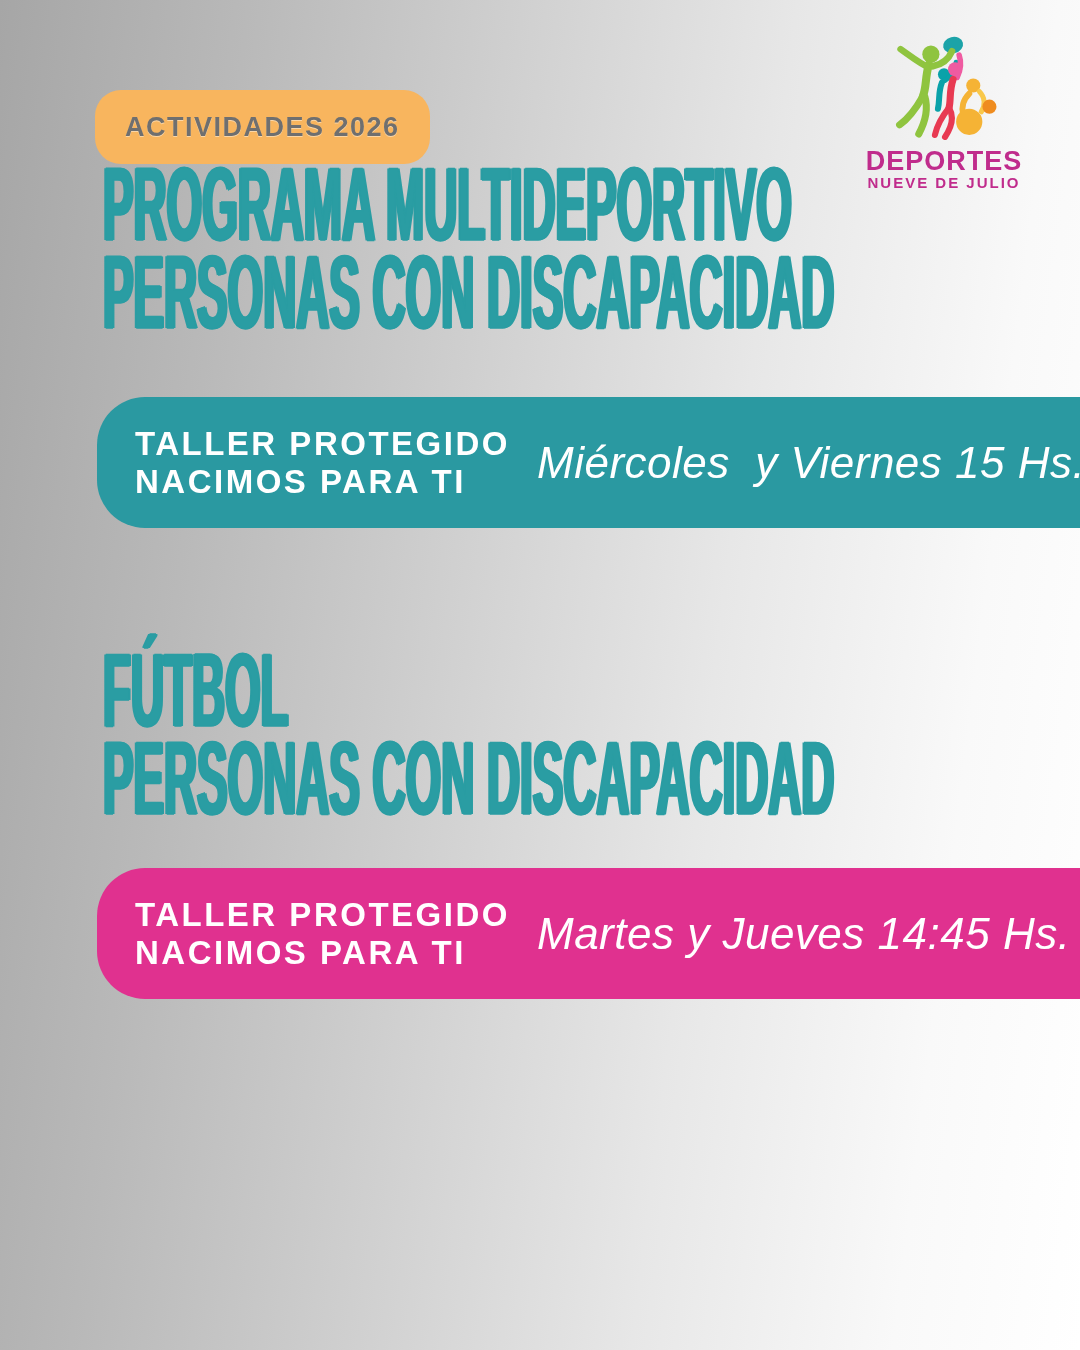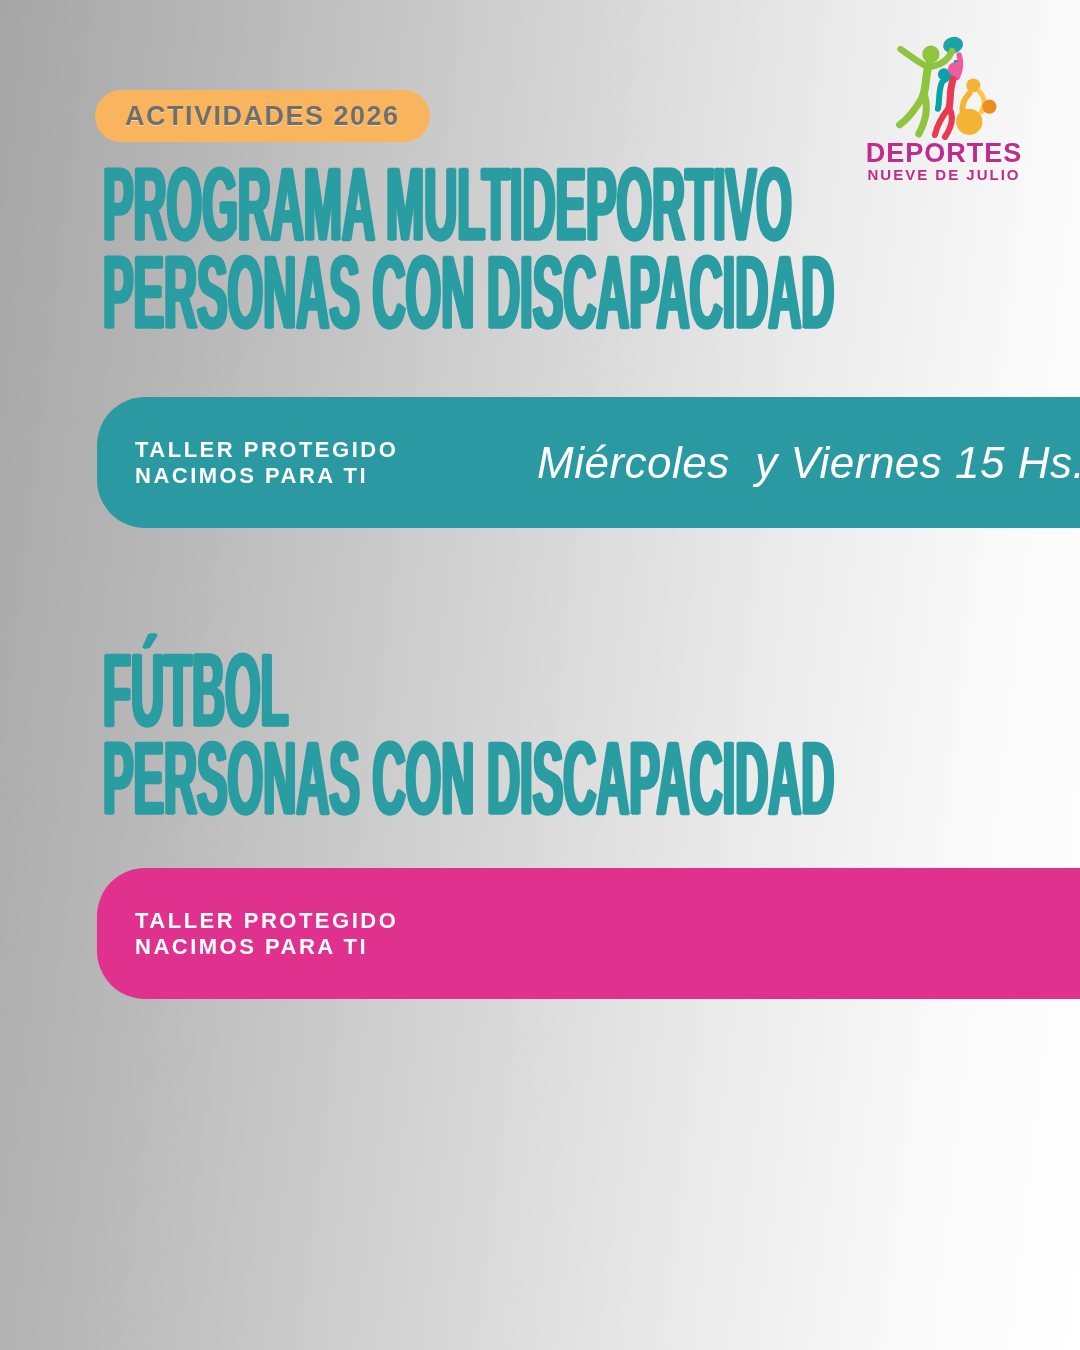--- a/index.html
+++ b/index.html
@@ -6,31 +6,31 @@
   .page{
     position:relative;
     width:1080px;height:1350px;
     overflow:hidden;
     background:linear-gradient(97deg,#a6a6a6 0%,#b9b9b9 20%,#d0d0d0 42%,#e7e7e7 64%,#f9f9f9 85%,#ffffff 100%);
     font-family:"Liberation Sans",sans-serif;
   }
   
   .badge{
     position:absolute;left:95px;top:90px;height:52px;
-    padding:0 30px;background:#f8b55e;border-radius:26px;
+    padding:11px 30px;background:#f8b55e;border-radius:26px;
     display:flex;align-items:center;justify-content:flex-end;
   }
   .badge-label{
     font-size:27px;font-weight:bold;letter-spacing:1.5px;color:#6f6f6f;
     text-shadow:0 1px 0 rgba(255,255,255,.45);
   }
   
   .logo{position:absolute;top:34px;right:36px;width:200px;text-align:center;line-height:1;}
   .logo svg{width:112px;height:106px;display:block;margin:0 auto;}
-  .logo-title{font-size:27px;font-weight:bold;color:#c02c8c;letter-spacing:1px;margin-top:0;}
+  .logo-title{font-size:27px;font-weight:bold;color:#c02c8c;letter-spacing:1px;margin-top:8px;}
   .logo-subtitle{font-size:15px;font-weight:bold;color:#c02c8c;letter-spacing:2px;margin-top:0;}
   
   .headline{
     position:absolute;left:103px;margin:0;
     color:#2a9da3;font-weight:bold;font-size:104px;line-height:0.85;
     transform:scaleX(0.44);transform-origin:left top;white-space:nowrap;
     -webkit-text-stroke:1.5px currentColor;
     text-shadow:4px 0 currentColor,-4px 0 currentColor;
   }
   .headline .line{display:block;}
@@ -40,21 +40,21 @@
   .banner{
     position:absolute;left:97px;right:0;height:131px;
     border-radius:48px 0 0 48px;
     display:flex;align-items:center;
     padding:0 24px 0 38px;box-sizing:border-box;color:#ffffff;
   }
   .banner--teal{top:397px;background:#2a99a1;}
   .banner--pink{top:868px;background:#e0318f;}
   .banner-label{
     flex:none;width:402px;
-    font-weight:bold;font-size:22px;letter-spacing:2.5px;line-height:1.14;
+    font-weight:bold;font-size:33px;letter-spacing:2.5px;line-height:1.14;
   }
   .banner-schedule{
     flex:1;text-align:center;
     font-style:italic;font-size:44px;letter-spacing:0.5px;white-space:pre;
   }
 </style>
 </head>
 <body>
 
 <div class="page">
@@ -111,15 +111,16 @@
   <h1 class="headline headline-2">
     <span class="line">FÚTBOL</span>
     <span class="line">PERSONAS CON DISCAPACIDAD</span>
   </h1>
 
   <div class="banner banner--pink">
     <div class="banner-label">
       <div>TALLER PROTEGIDO</div>
       <div>NACIMOS PARA TI</div>
     </div>
+    <div class="banner-schedule">Martes y Jueves 14:45 Hs.</div>
   </div>
 
 </div>
 
 </body></html>

